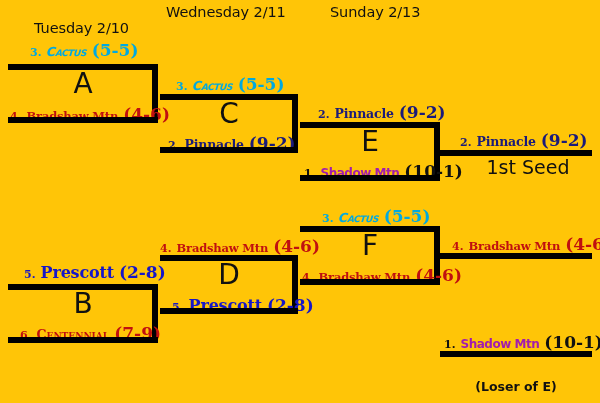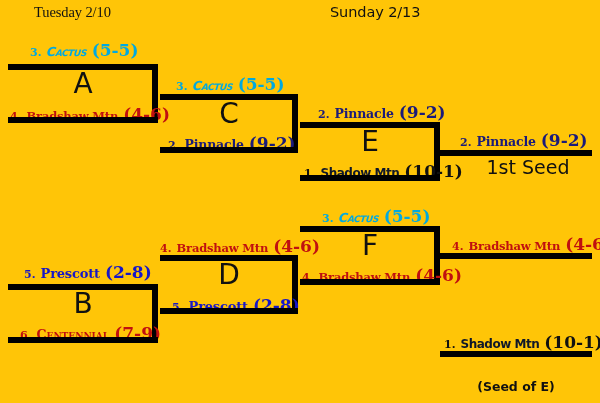--- a/index.html
+++ b/index.html
@@ -56,26 +56,26 @@
   }
   .t-pinnacle{
     font-family:"DejaVu Serif", serif;
     font-weight:bold;font-size:12.5px;
     color:#1B1B7A;
     letter-spacing:-0.2px;
   }
   .t-shadow{
     font-family:"DejaVu Sans", sans-serif;
     font-weight:bold;font-size:12px;
-    color:#0f172a;
+    color:#a21caf;
     letter-spacing:-0.5px;
   }
   .t-prescott{
     font-family:"DejaVu Serif", serif;
-    font-weight:bold;font-size:13px;
+    font-weight:bold;font-size:16px;
     color:#1616C8;
     letter-spacing:-0.2px;
   }
   .t-centennial{
     font-family:"DejaVu Serif", serif;
     font-weight:bold;font-size:12.5px;
     color:#C01010;
     letter-spacing:0px;
     font-variant:small-caps;
   }
@@ -114,21 +114,22 @@
     color:#111111;
     white-space:nowrap;
     text-align:center;
   }
 </style>
 </head>
 <body style="background: rgb(255, 197, 7);">
 
 <div id="stage">
 
-  <div class="date-hdr" style="left:34px;top:4px;font-family:Liberation Serif, serif;">Tuesday 2/10</div>
+  <div class="date-hdr" style="left:34px;top:20px;">Tuesday 2/10</div>
+  <div class="date-hdr" style="left:166px;top:4px;">Wednesday 2/11</div>
   <div class="date-hdr" style="left:330px;top:4px;">Sunday 2/13</div>
 
   <div class="slot" style="left:30px;top:42px;">
     <span class="seedno c-cactus">3.</span>
     <span class="t-cactus">Cactus</span>
     <span class="rec c-cactus">(5-5)</span>
   </div>
   <div class="rail h" style="left: 8px; top: 64px; width: 150px; background: rgb(0, 0, 0);"></div>
   <div class="rail v" style="left: 152px; top: 64px; height: 59px; background: rgb(0, 0, 0);"></div>
   <div class="game-letter" style="left:8px;top:70px;width:150px;">A</div>
@@ -228,15 +229,15 @@
     <span class="rec c-bradshaw">(4-6)</span>
   </div>
   <div class="rail h" style="left: 440px; top: 253px; width: 152px; background: rgb(0, 0, 0);"></div>
 
   <div class="slot" style="left:444px;top:334px;">
     <span class="seedno c-shadow">1.</span>
     <span class="t-shadow">Shadow Mtn</span>
     <span class="rec c-shadow">(10-1)</span>
   </div>
   <div class="rail h" style="left: 440px; top: 351px; width: 152px; background: rgb(0, 0, 0);"></div>
-  <div class="seed-sub" style="left:440px;top:379px;width:152px;">(Seed of E)</div>
+  <div class="seed-sub" style="left:440px;top:379px;width:152px;">(Loser of E)</div>
 
 </div>
 
 </body></html>

